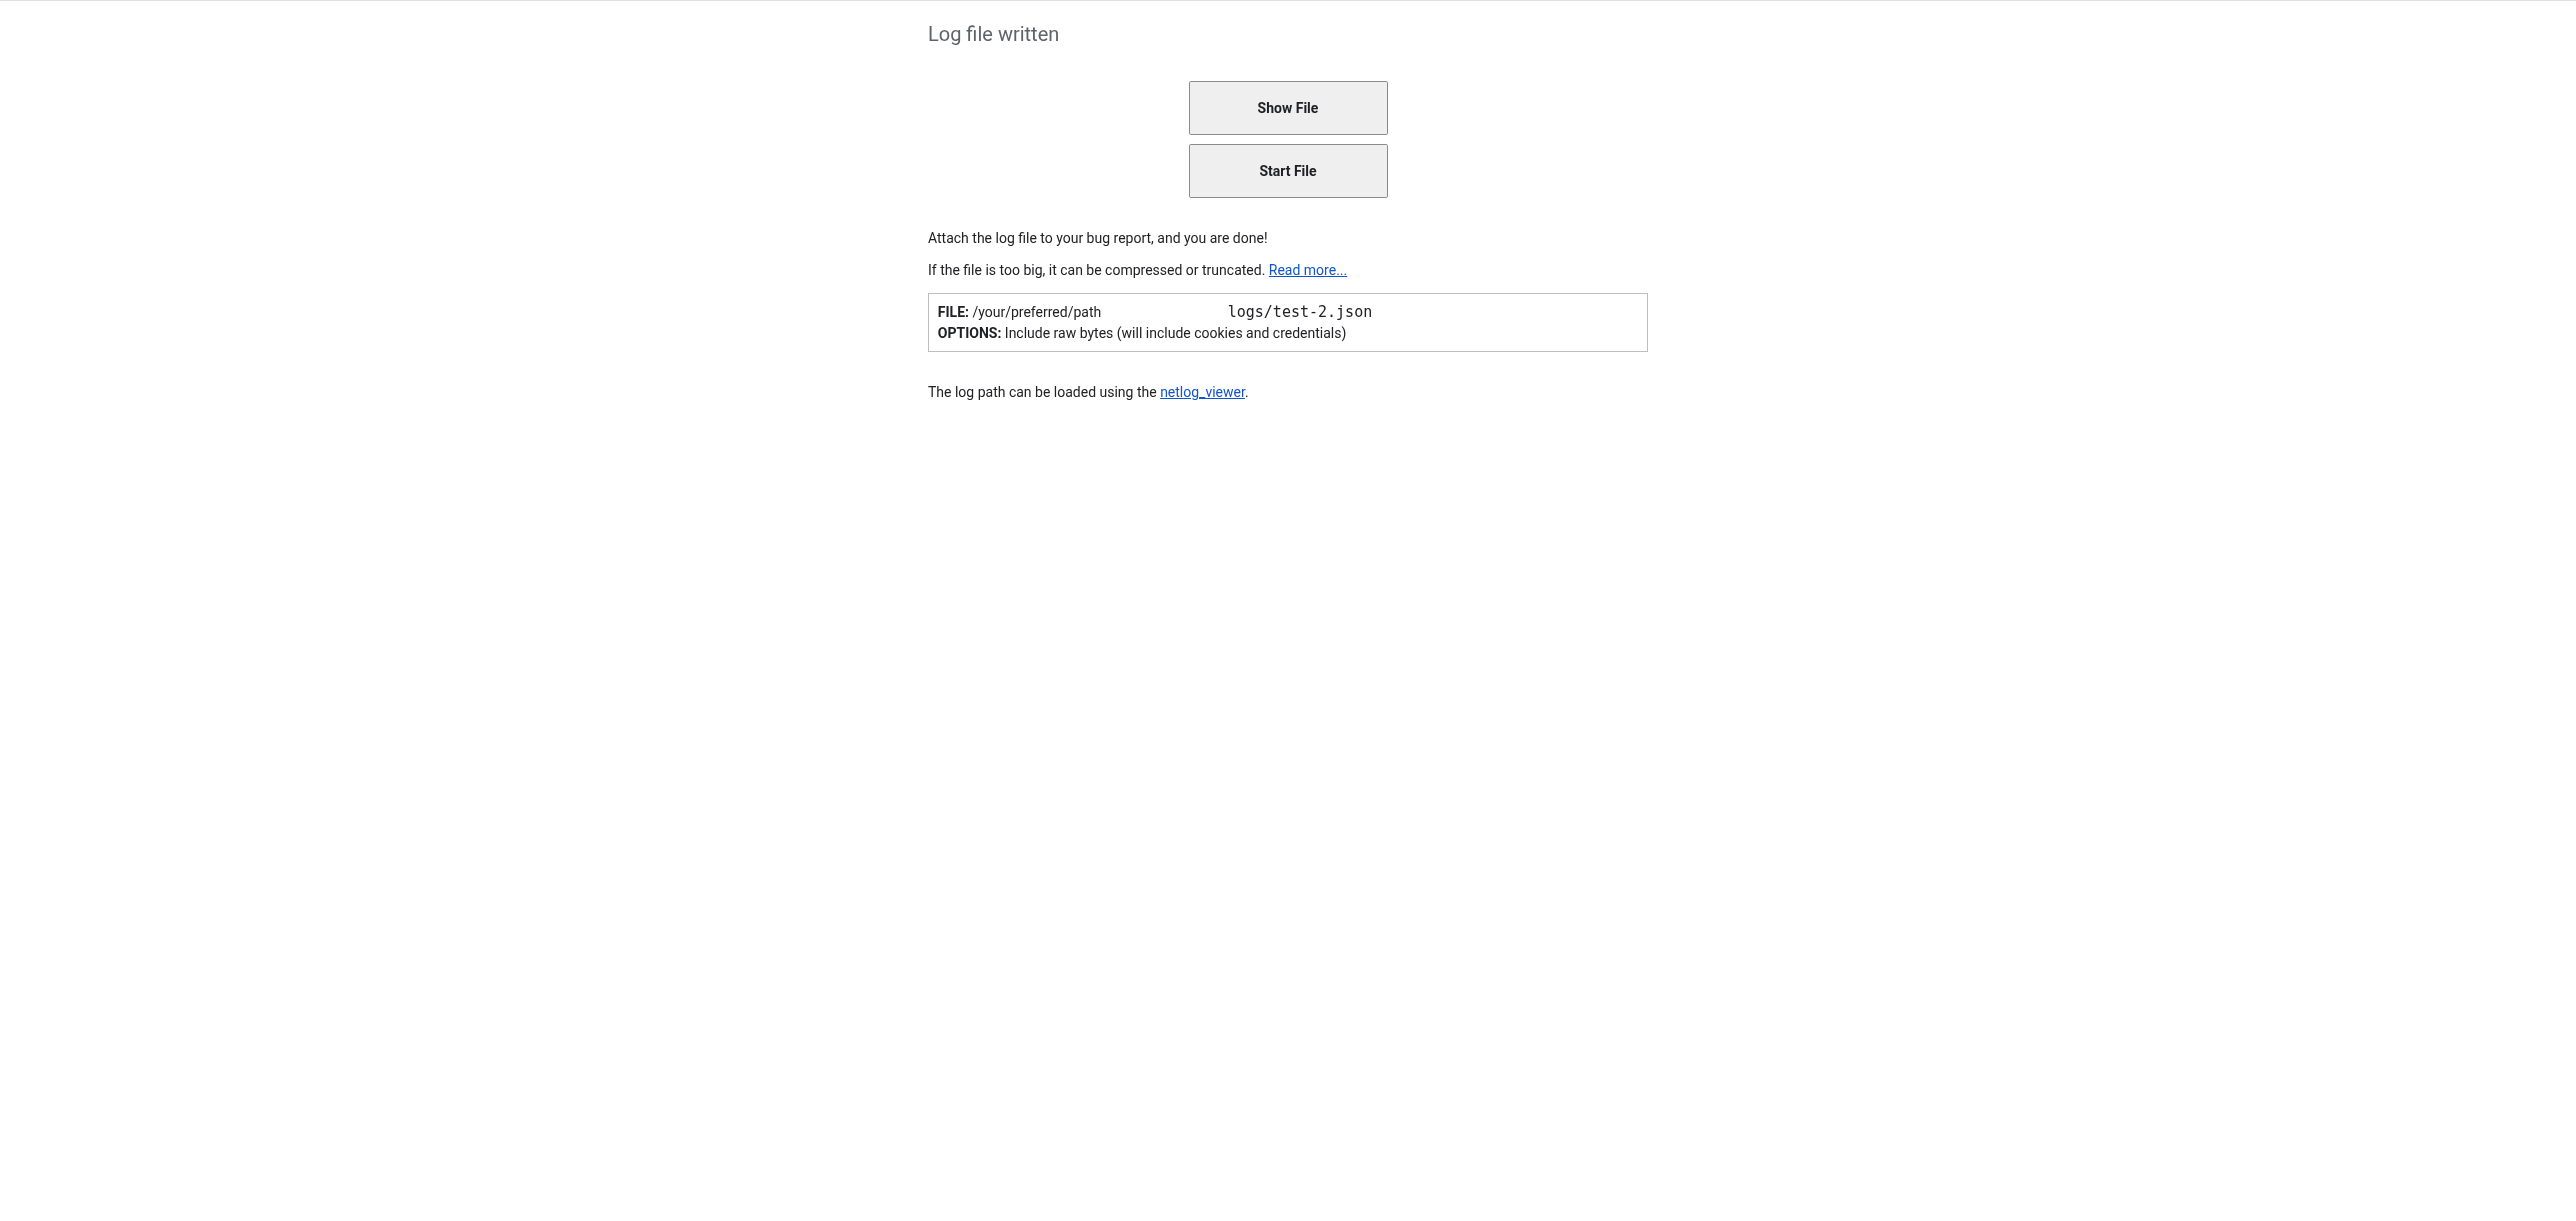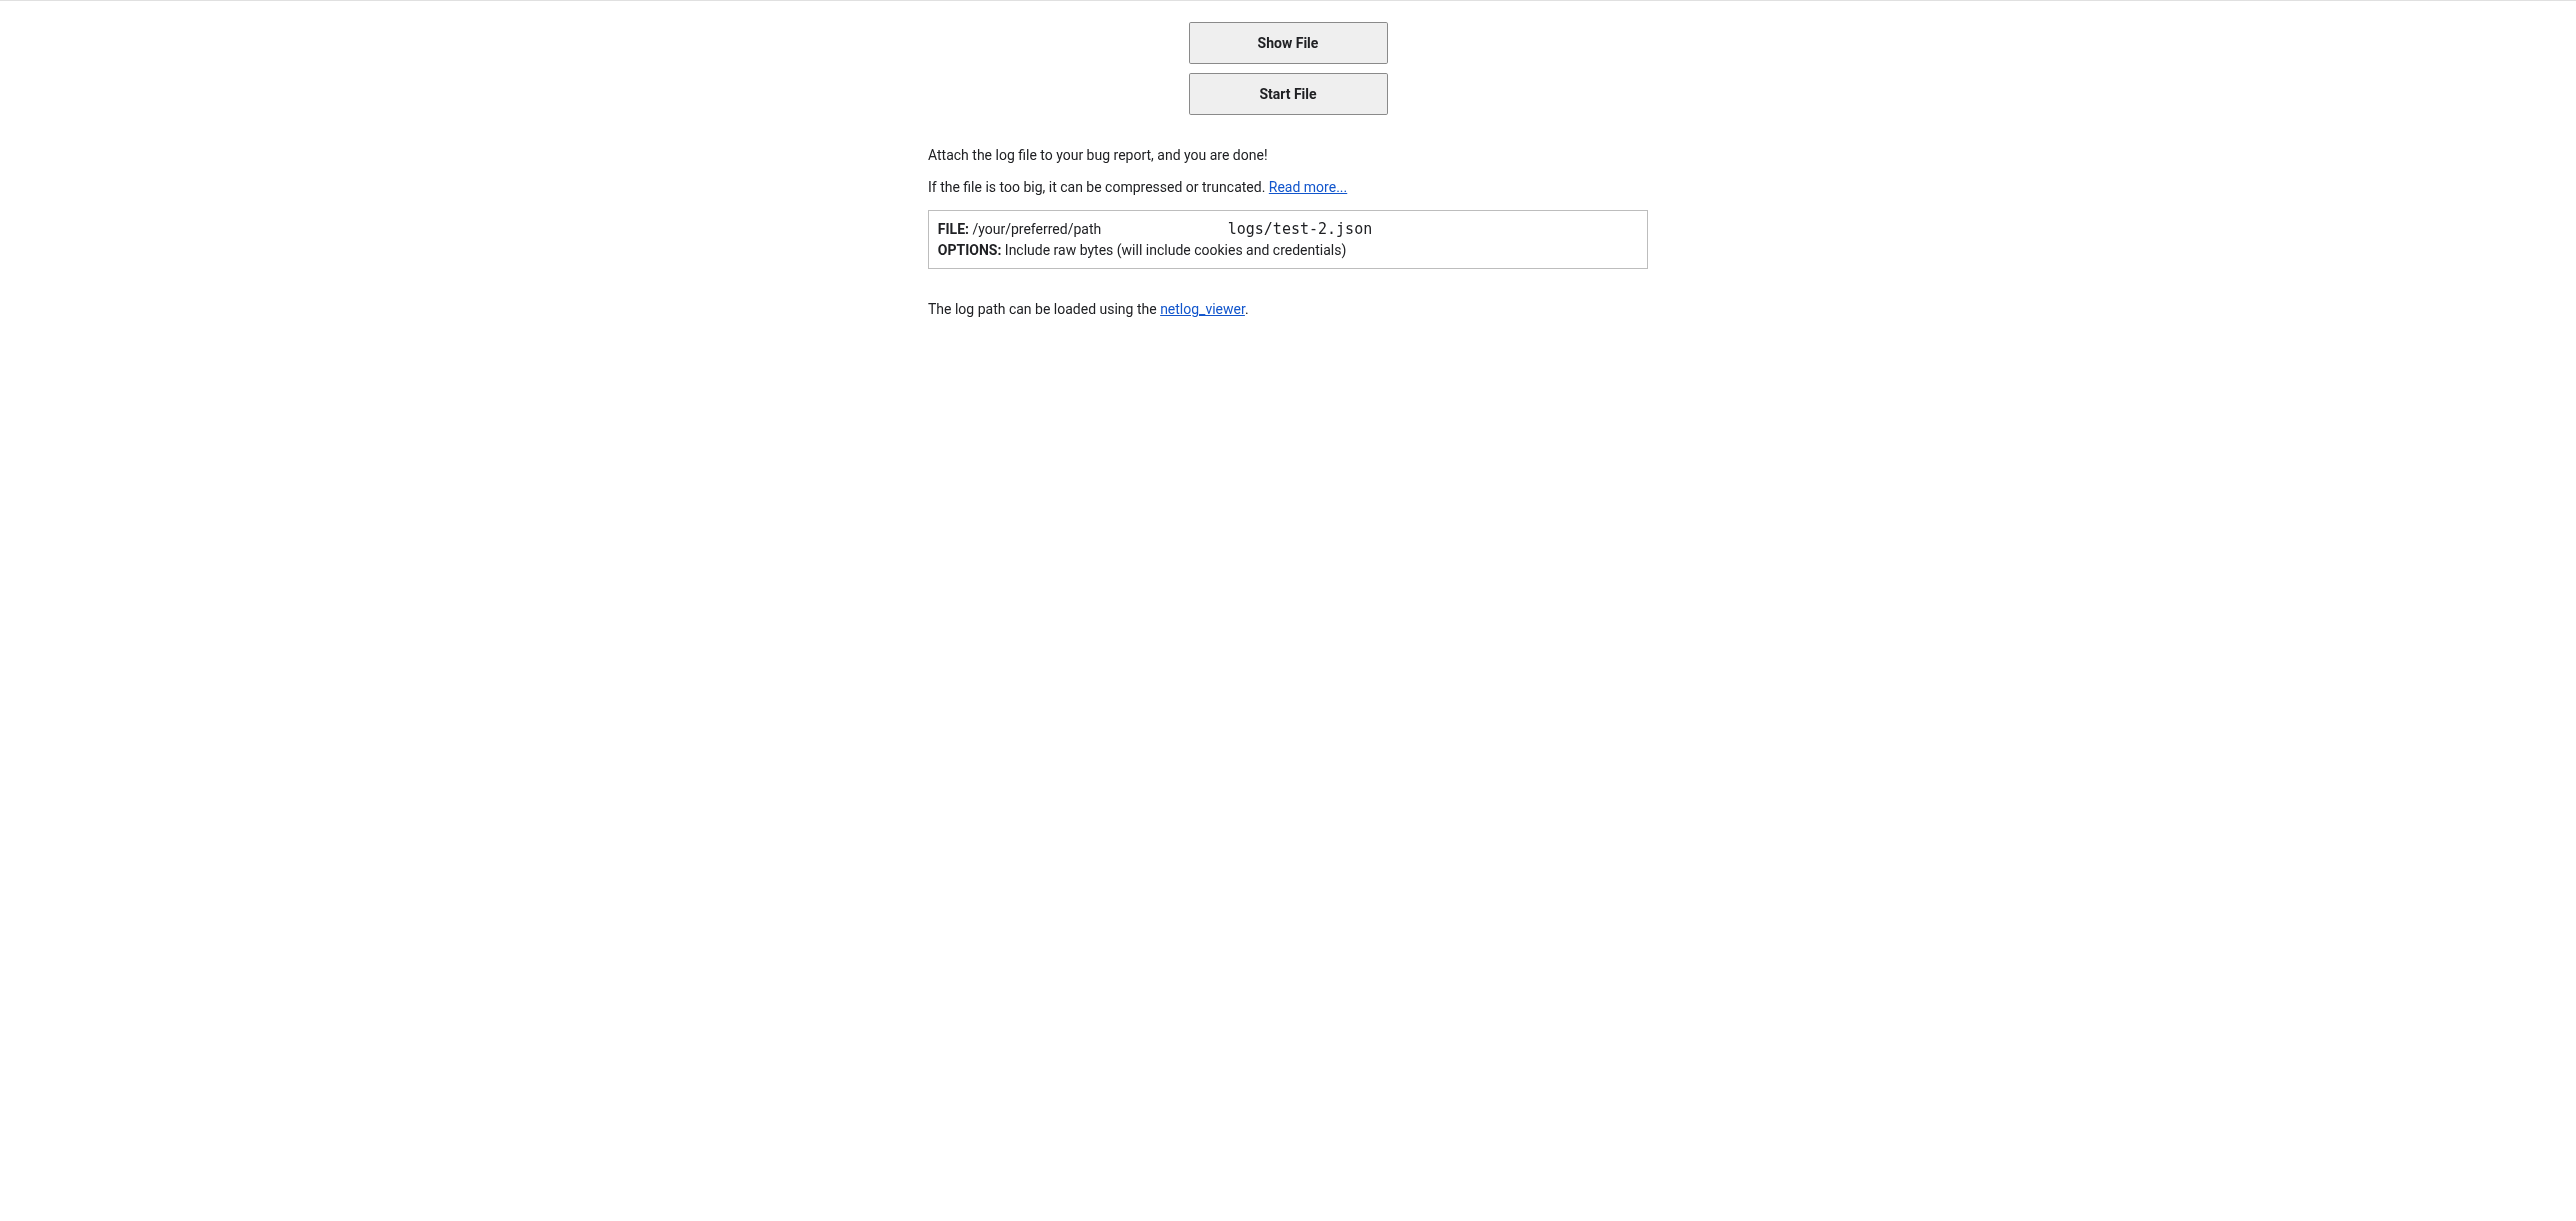--- a/index.html
+++ b/index.html
@@ -27,21 +27,21 @@
     }
     .button-stack {
       display: flex;
       flex-direction: column;
       align-items: center;
       gap: 8.8px;
       margin-bottom: 30px;
     }
     button.action-btn {
       width: 199px;
-      height: 42px;
+      height: 54px;
       background: #efefef;
       border: 0.9px solid #8a8a8a;
       border-radius: 1.8px;
       font-family: inherit;
       font-size: 14px;
       font-weight: 700;
       color: #202124;
       cursor: pointer;
     }
     p.para {
@@ -82,20 +82,21 @@
     .privacy-para {
       margin-top: 17.6px;
       line-height: 1.45;
     }
   </style>
 </head>
 <body>
 
 <div class="container">
 
+  <h1 class="page-title">Log file written</h1>
 
   <div class="button-stack">
     <button class="action-btn">Show File</button>
     <button class="action-btn">Start File</button>
   </div>
 
   <p class="para">Attach the log file to your bug report, and you are done!</p>
 
   <p class="para">
     <span>If the file is too big, it can be compressed or truncated. </span><a href="#" class="link">Read more...</a>

